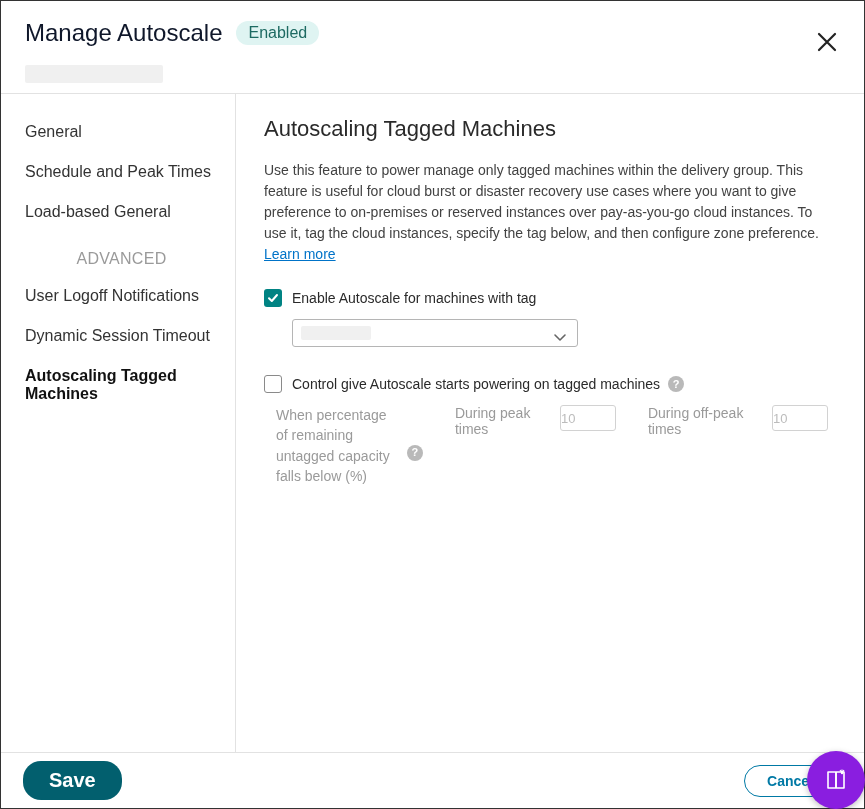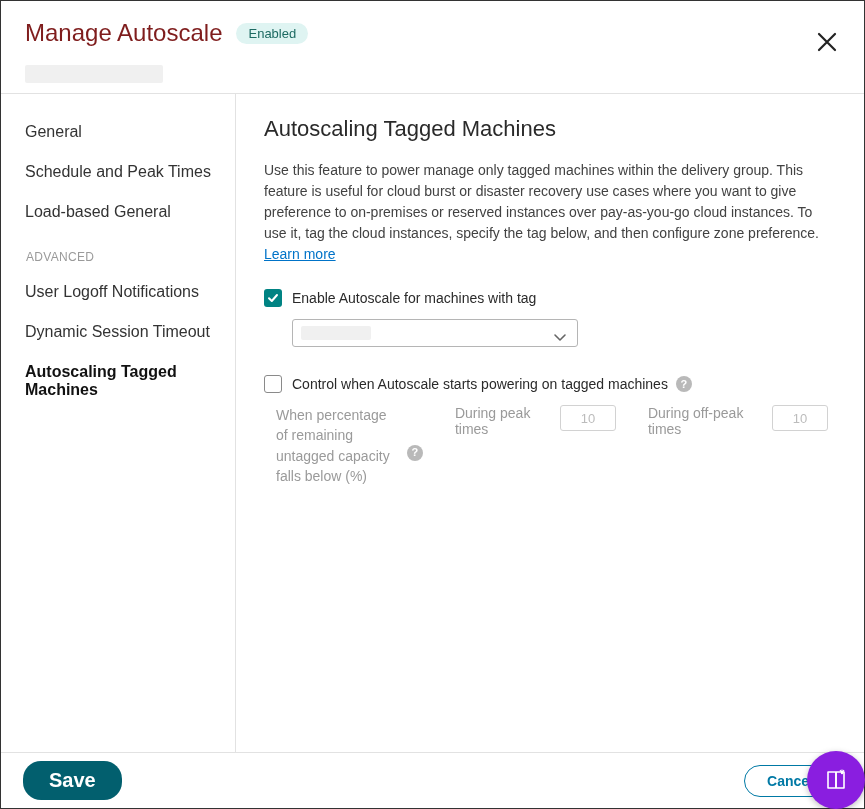--- a/index.html
+++ b/index.html
@@ -1,47 +1,47 @@
 <!DOCTYPE html>
 <html><head>
 <meta charset="utf-8">
 <style>
   * { box-sizing: border-box; margin: 0; padding: 0; }
   html, body { width: 865px; height: 809px; font-family: -apple-system, BlinkMacSystemFont, "Segoe UI", Arial, sans-serif; color: #222; background: #fff; }
   .frame { width: 865px; height: 809px; border: 1px solid #333; position: relative; display: flex; flex-direction: column; }
   .header { padding: 18px 24px 12px 24px; display: flex; align-items: center; position: relative; }
-  .header-title { font-size: 24px; font-weight: 400; color: #7f1d1d; }
-  .status-badge { margin-left: 14px; background: #dff4f2; color: #1d6a62; font-size: 13px; padding: 3px 12px; border-radius: 12px; }
+  .header-title { font-size: 24px; font-weight: 400; color: #0f172a; }
+  .status-badge { margin-left: 14px; background: #dff4f2; color: #1d6a62; font-size: 16px; padding: 3px 12px; border-radius: 12px; }
   .close-icon { position: absolute; right: 26px; top: 30px; width: 22px; height: 22px; cursor: pointer; }
   .subtitle-block { margin: 6px 0 0 24px; width: 138px; height: 18px; background: #f0f0f0; border-radius: 2px; }
   .divider { border: none; border-top: 1px solid #e2e2e2; margin-top: 10px; }
   .body { flex: 1; display: flex; overflow: hidden; }
   .sidebar { width: 235px; border-right: 1px solid #e2e2e2; padding: 18px 0 0 0; }
   .sidebar-item { padding: 11px 24px; font-size: 16px; color: #333; cursor: pointer; }
   .sidebar-item.active { font-weight: 700; color: #111; }
-  .sidebar-group-label { padding: 18px 18px 8px 25px; font-size: 12px; color: #9a9a9a; letter-spacing: 0.3px; }
+  .sidebar-group-label { padding: 18px 18px 8px 25px; font-size: 16px; color: #9a9a9a; letter-spacing: 0.3px; text-align: center; }
   .main { flex: 1; padding: 22px 36px 0 28px; }
   .main-title { font-size: 22px; font-weight: 400; color: #2a2a2a; margin-bottom: 18px; }
   .main-desc { font-size: 14px; color: #424242; line-height: 1.5; margin-bottom: 24px; }
   .main-desc a { color: #0073c8; text-decoration: underline; }
   .chk-row { display: flex; align-items: center; margin-bottom: 12px; }
   .chk { width: 18px; height: 18px; border-radius: 3px; display: inline-flex; align-items: center; justify-content: center; margin-right: 10px; flex-shrink: 0; cursor: pointer; }
   .chk.checked { background: #008383; }
   .chk.unchecked { border: 1.5px solid #8a8a8a; background: #fff; }
   .chk-label { font-size: 14px; color: #2a2a2a; }
   .help-icon { width: 16px; height: 16px; border-radius: 50%; background: #b9b9b9; color: #fff; font-size: 11px; font-weight: 700; display: inline-flex; align-items: center; justify-content: center; margin-left: 8px; cursor: pointer; flex-shrink: 0; }
   .select-wrap { margin-left: 28px; margin-bottom: 28px; }
   .select { width: 286px; height: 28px; border: 1px solid #b5b5b5; border-radius: 3px; position: relative; background: #fff; cursor: pointer; display: flex; align-items: center; padding: 0 8px; }
   .select-mask { width: 70px; height: 14px; background: #f0f0f0; border-radius: 2px; }
   .select-caret { position: absolute; right: 10px; top: 9px; }
   .thresh-block { margin-left: 12px; display: flex; gap: 32px; color: #9a9a9a; }
   .thresh-label-col { width: 154px; font-size: 14px; line-height: 1.45; display: flex; align-items: flex-start; }
   .thresh-col { display: flex; flex-direction: row; align-items: flex-start; }
   .thresh-col-head { font-size: 14px; margin-bottom: 10px; }
-  .num-input { width: 56px; height: 26px; border: 1px solid #d2d2d2; border-radius: 3px; text-align: center; font-size: 13px; color: #bcbcbc; background: #fff; }
+  .num-input { width: 56px; height: 26px; border: 1px solid #d2d2d2; border-radius: 3px; font-size: 13px; color: #bcbcbc; background: #fff; }
   .footer { border-top: 1px solid #e2e2e2; height: 56px; display: flex; align-items: center; padding: 0 28px 0 22px; position: relative; }
   .save-btn { background: #025f6e; color: #fff; border: none; border-radius: 18px; padding: 8px 26px; font-size: 20px; font-weight: 600; cursor: pointer; }
   .cancel-btn { margin-left: auto; background: #fff; color: #0079a5; border: 1.5px solid #0079a5; border-radius: 18px; padding: 7px 22px; font-size: 14px; font-weight: 600; cursor: pointer; }
   .fab { position: absolute; right: -1px; bottom: -1px; width: 58px; height: 58px; border-radius: 50%; background: #8a1ee0; display: flex; align-items: center; justify-content: center; cursor: pointer; box-shadow: 0 2px 6px rgba(0,0,0,.25); }
 </style>
 </head>
 <body>
 
 <div class="frame">
   <div class="header">
@@ -88,21 +88,21 @@
           <span class="select-caret">
             <svg width="14" height="10" viewBox="0 0 14 10">
                 <path d="M2 2 L7 7 L12 2" stroke="#666" stroke-width="1.6" fill="none" stroke-linecap="round" stroke-linejoin="round"></path>
               </svg>
           </span>
         </div>
       </div>
 
       <div class="chk-row">
         <span class="chk unchecked"></span>
-        <span class="chk-label">Control when Autoscale starts powering on tagged machines</span>
+        <span class="chk-label">Control give Autoscale starts powering on tagged machines</span>
         <span class="help-icon">?</span>
       </div>
 
       <div class="thresh-block">
         <div class="thresh-label-col">
           <span>When percentage of remaining untagged capacity falls below (%)</span>
           <span class="help-icon" style="margin-left:6px;margin-top:40px;">?</span>
         </div>
         <div class="thresh-col">
           <span class="thresh-col-head">During peak times</span>

